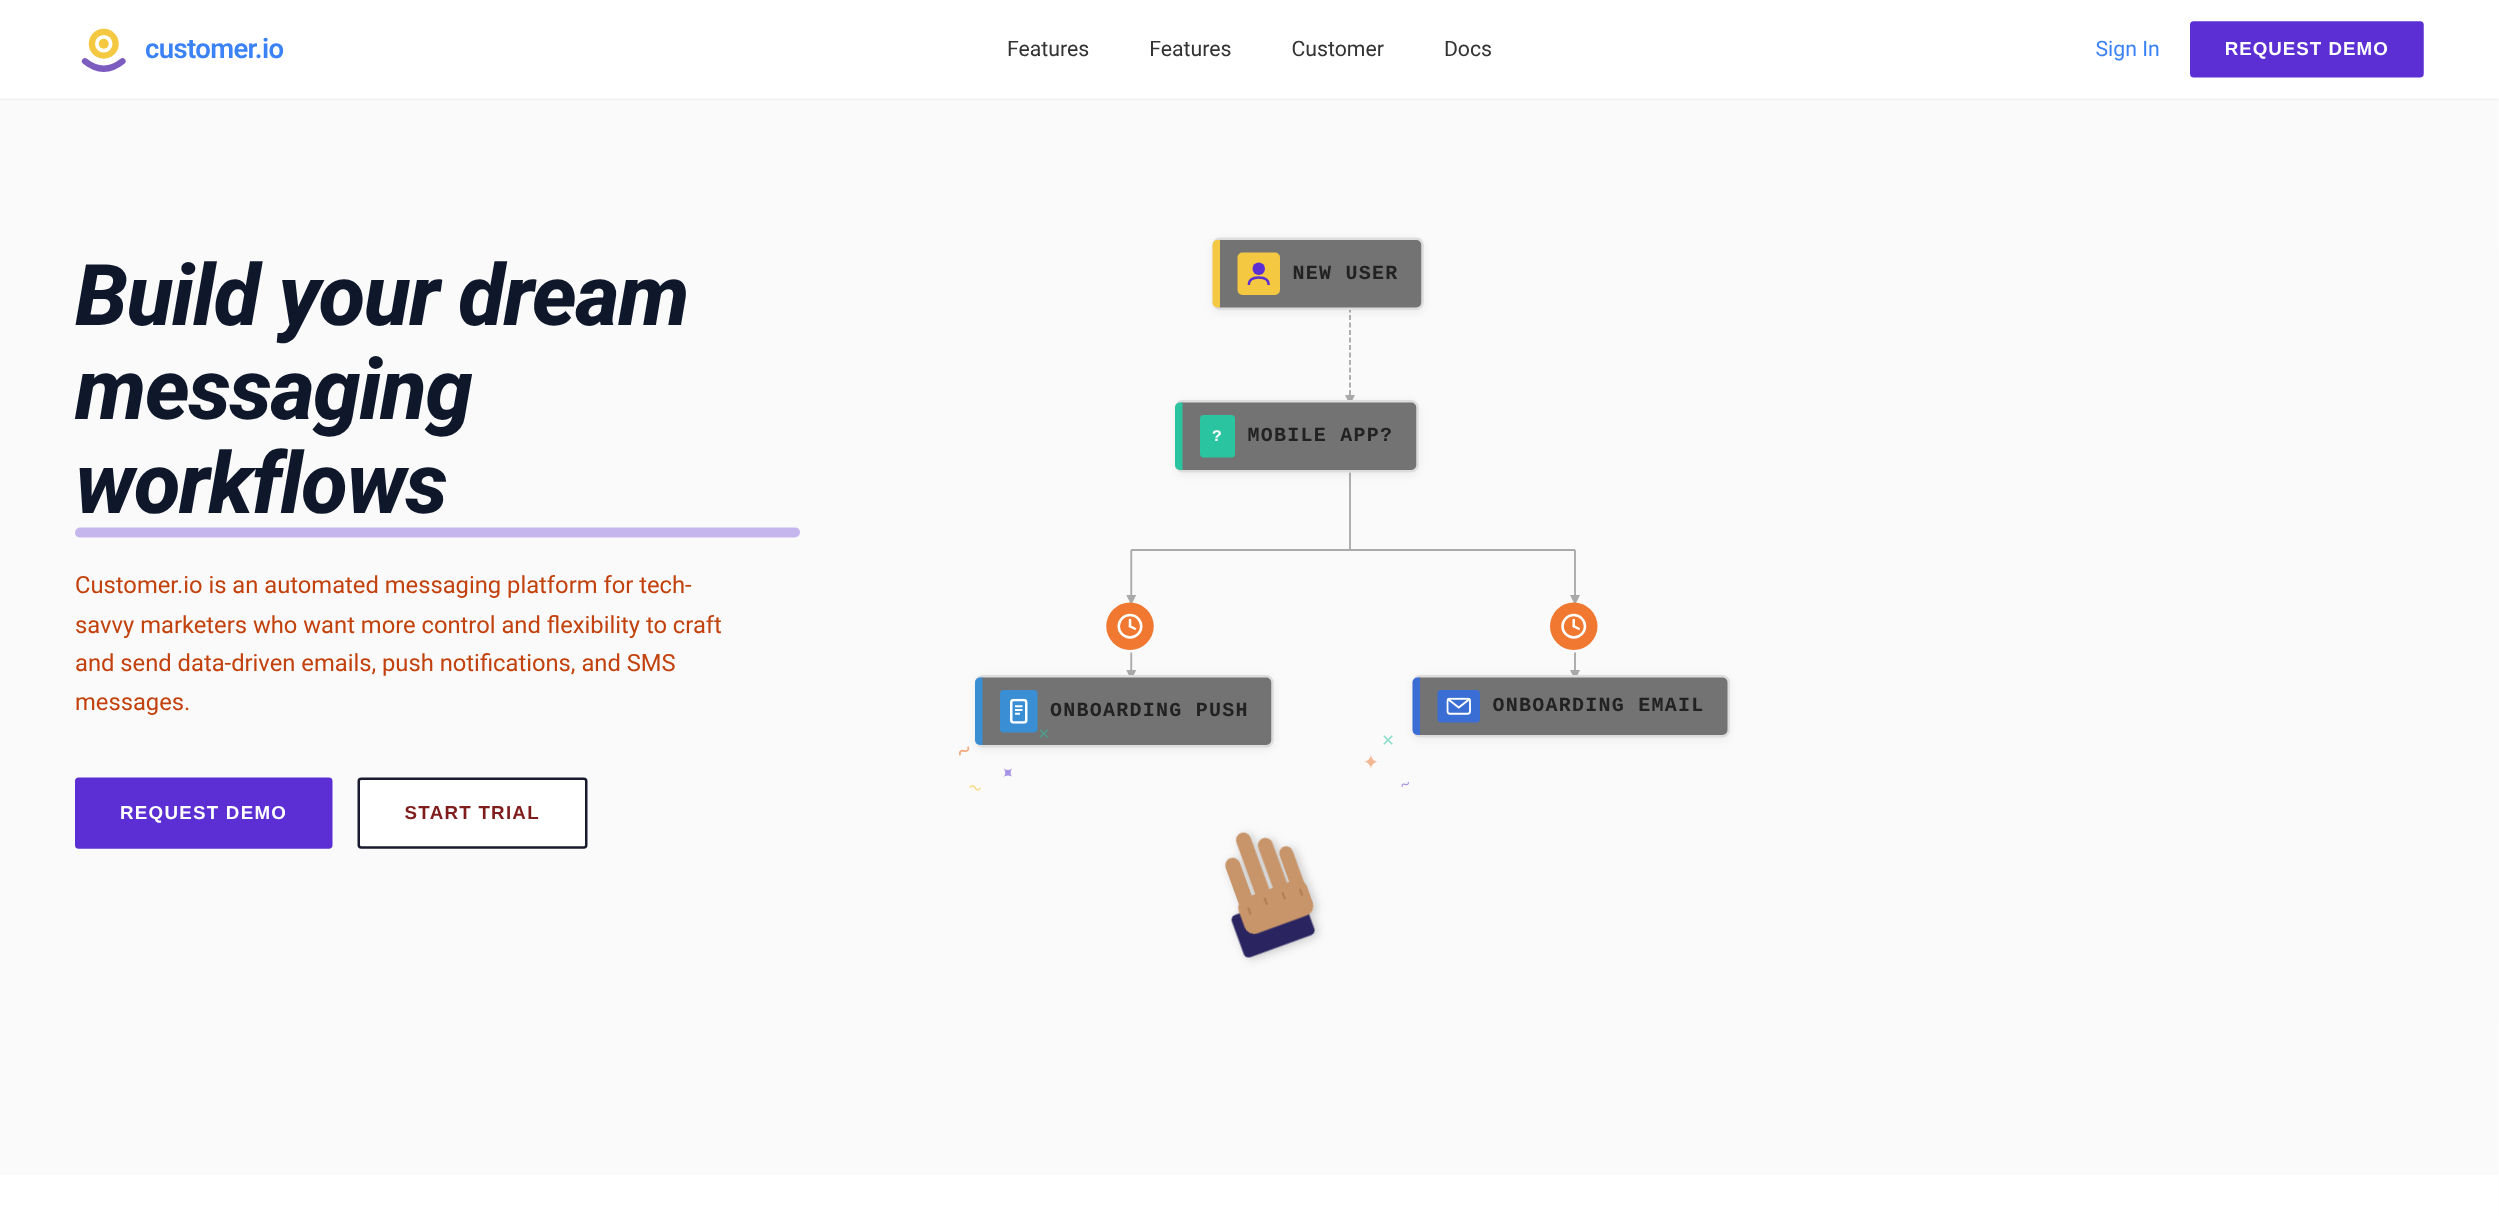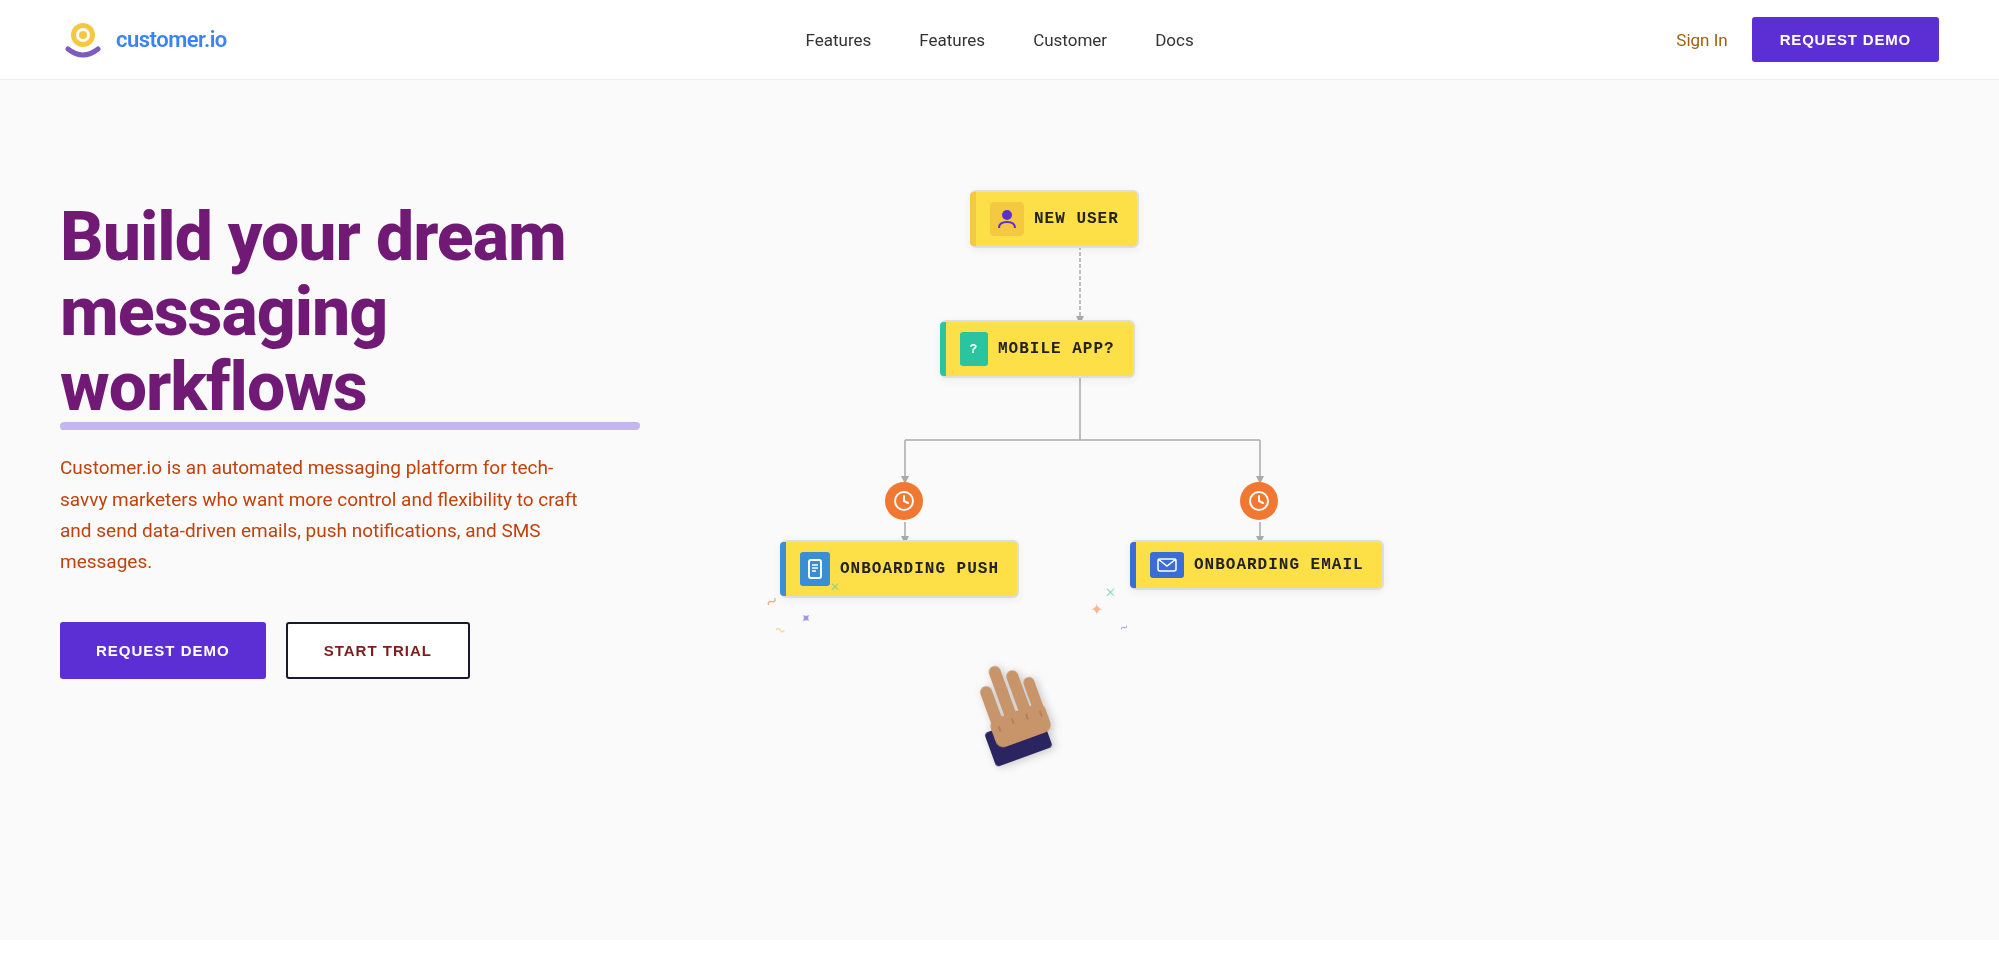--- a/index.html
+++ b/index.html
@@ -52,21 +52,21 @@
       font-weight: 400;
     }
     .nav-actions {
       display: flex;
       align-items: center;
       gap: 24px;
       margin-left: auto;
     }
     .sign-in-link {
       font-size: 17px;
-      color: #a16207;
+      color: #3b82f6;
       text-decoration: none;
       cursor: pointer;
       font-weight: 400;
     }
     .request-demo-btn-nav {
       background: #5b2fd4;
       color: #fff;
       border: none;
       padding: 14px 28px;
       font-size: 15px;
@@ -87,23 +87,24 @@
       overflow: hidden;
     }
     .hero-left {
       flex: 0 0 580px;
       padding-top: 40px;
     }
     .hero-title {
       font-size: 68px;
       font-weight: 800;
       line-height: 1.1;
-      color: #701a75;
+      color: #0f172a;
       margin-bottom: 8px;
       letter-spacing: -1px;
+      font-style: italic;
     }
     .hero-title-underline {
       position: relative;
       display: inline-block;
     }
     .hero-title-underline::after {
       content: '';
       position: absolute;
       bottom: -6px;
       left: 0;
@@ -166,21 +167,21 @@
       left: 50px;
       width: 850px;
       height: 700px;
     }
 
     
     .wf-node {
       position: absolute;
       display: flex;
       align-items: center;
-      background: #fde047;
+      background: #737373;
       border: 2px solid #ddd;
       border-radius: 6px;
       padding: 10px 18px;
       gap: 10px;
       box-shadow: 0 2px 8px rgba(0,0,0,0.06);
       font-family: 'Courier New', monospace;
       font-weight: 700;
       font-size: 16px;
       letter-spacing: 1px;
       color: #222;

